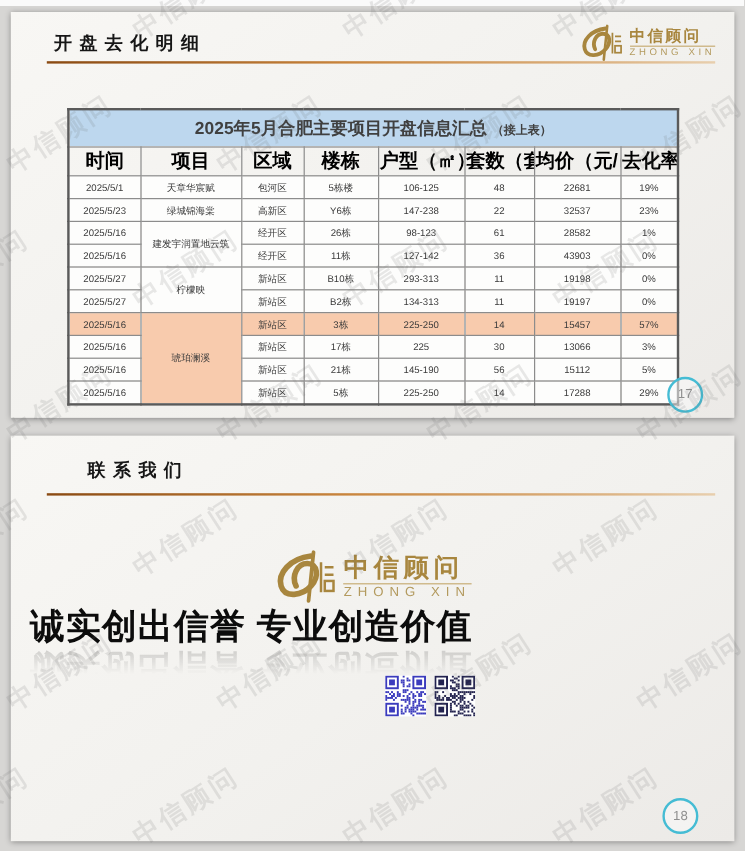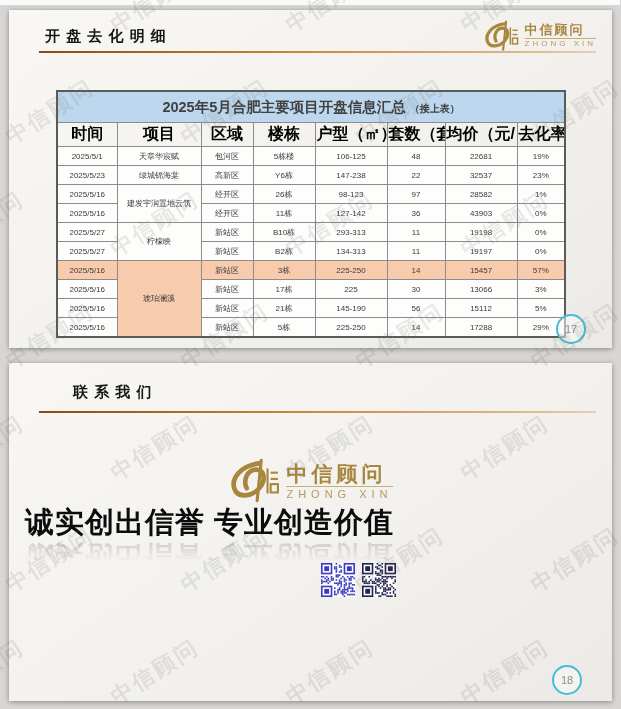--- a/index.html
+++ b/index.html
@@ -133,21 +133,21 @@
               <td>22</td>
               <td>32537</td>
               <td>23%</td>
             </tr>
             <tr>
               <td>2025/5/16</td>
               <td rowspan="2">建发宇润置地云筑</td>
               <td>经开区</td>
               <td>26栋</td>
               <td>98-123</td>
-              <td>97</td>
+              <td>61</td>
               <td>28582</td>
               <td>1%</td>
             </tr>
             <tr>
               <td>2025/5/16</td>
               <td>经开区</td>
               <td>11栋</td>
               <td>127-142</td>
               <td>36</td>
               <td>43903</td>

